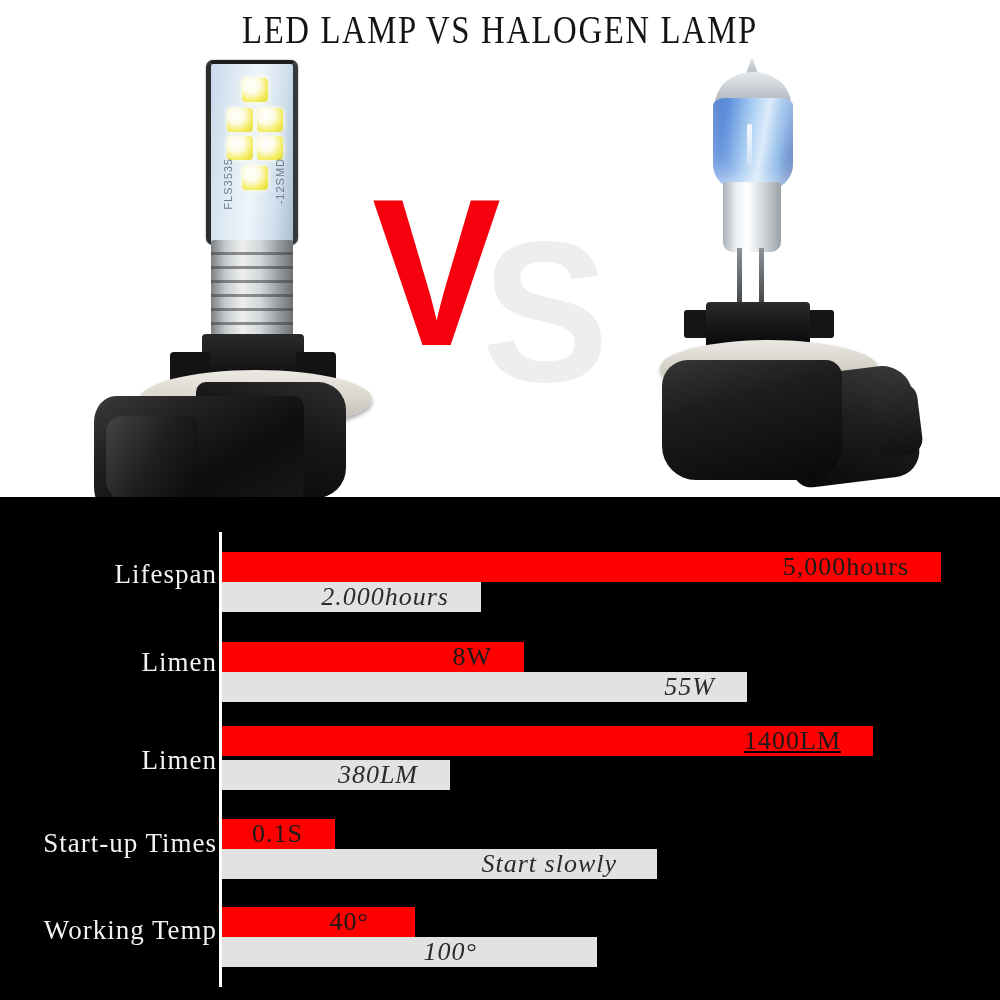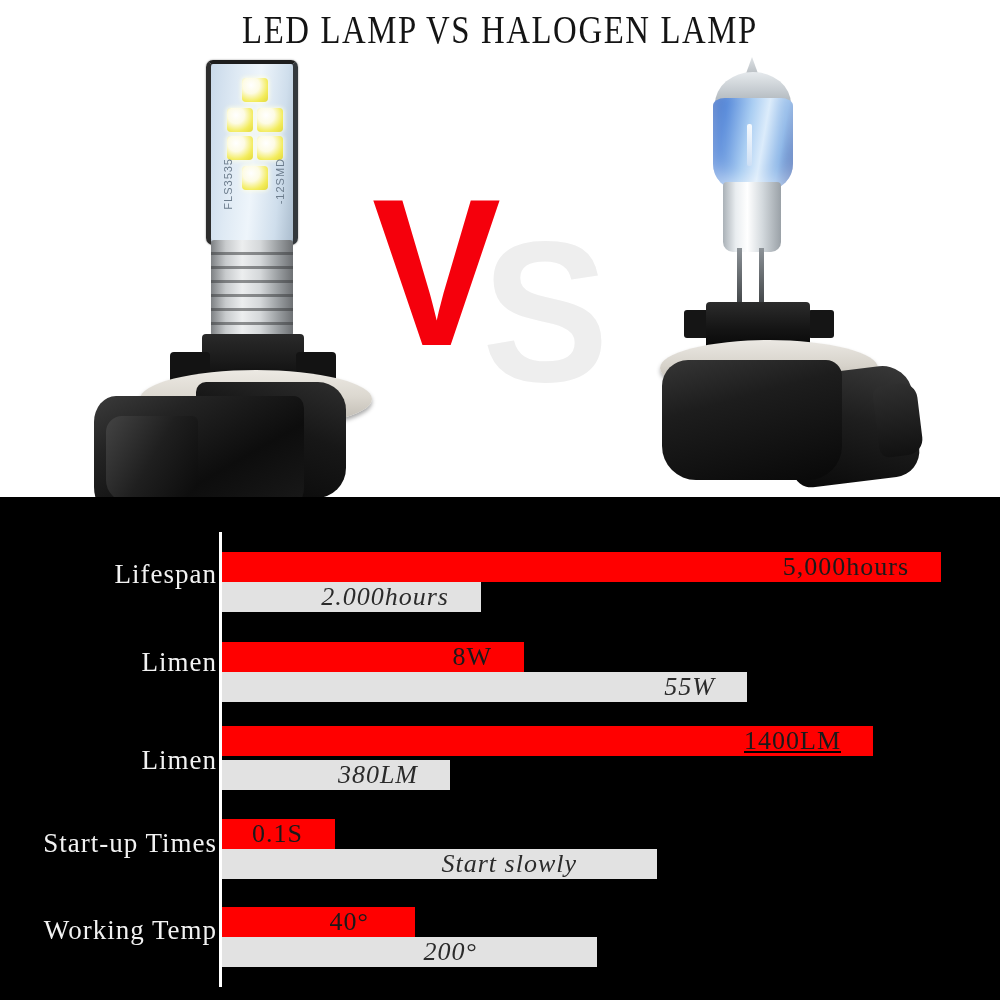--- a/index.html
+++ b/index.html
@@ -295,23 +295,23 @@
   </div>
   <div class="bar halogen" style="top:263px;width:228px;">
     <span class="bar-value">380LM</span>
   </div>
 
   <div class="cat-label" style="top:331px;">Start-up Times</div>
   <div class="bar led" style="top:322px;width:113px;">
     <span class="bar-value">0.1S</span>
   </div>
   <div class="bar halogen" style="top:352px;width:435px;">
-    <span class="bar-value" style="padding-right:80px;">Start slowly</span>
+    <span class="bar-value" style="padding-right:40px;">Start slowly</span>
   </div>
 
   <div class="cat-label" style="top:418px;margin-left:15px;">Working Temp</div>
   <div class="bar led" style="top:410px;width:193px;">
     <span class="bar-value" style="padding-right:46px;">40°</span>
   </div>
   <div class="bar halogen" style="top:440px;width:375px;">
-    <span class="bar-value" style="padding-right:120px;">200°</span>
+    <span class="bar-value" style="padding-right:120px;">100°</span>
   </div>
 </div>
 
 </body></html>

